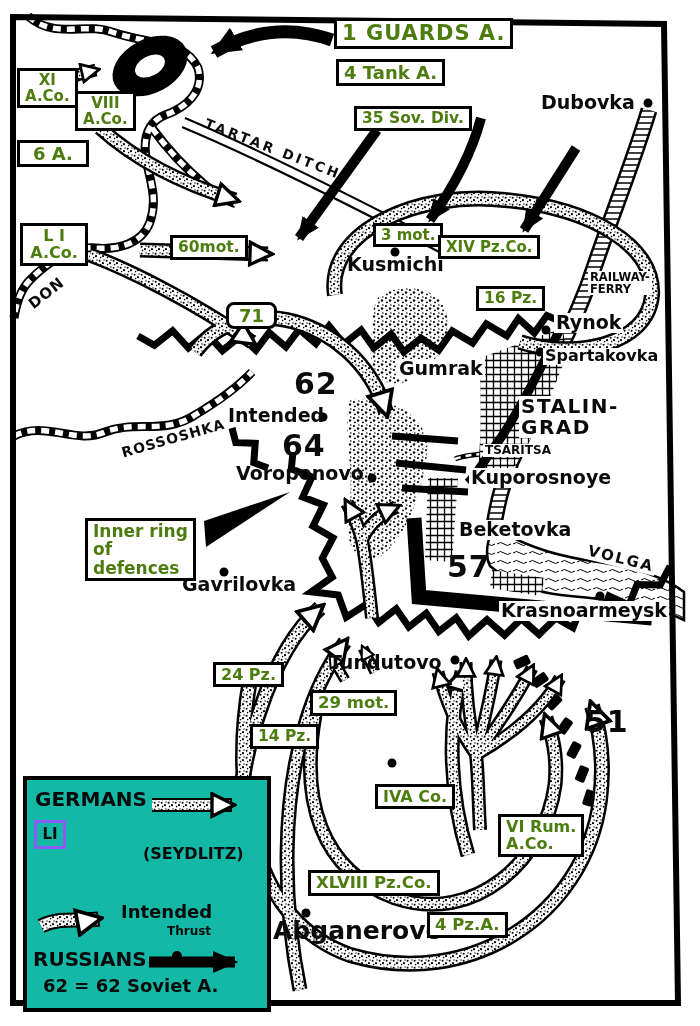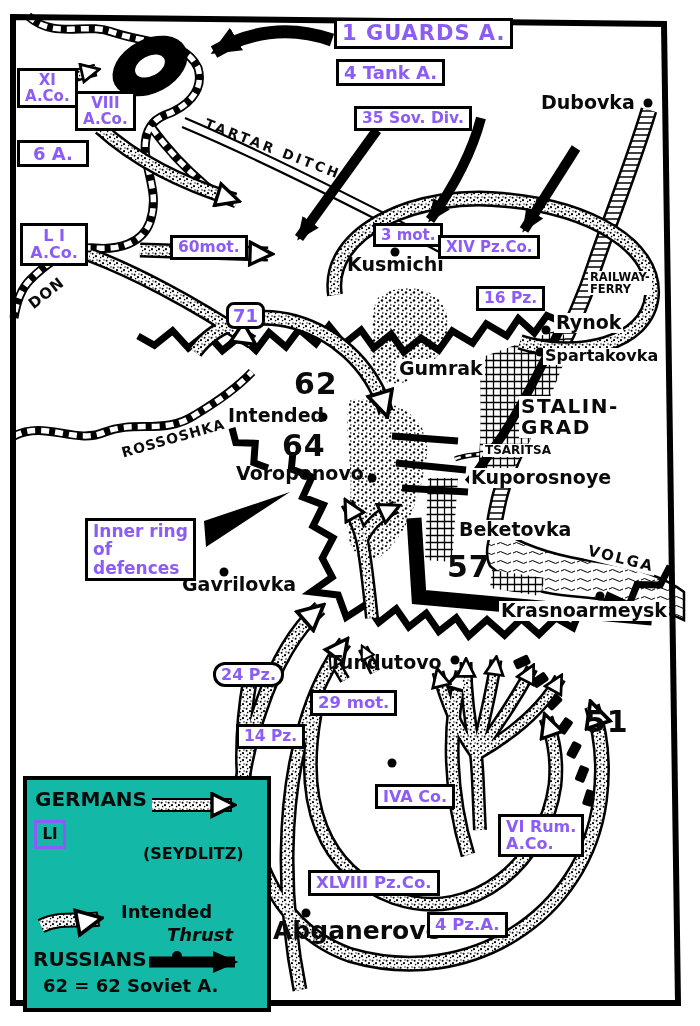--- a/index.html
+++ b/index.html
@@ -4,21 +4,21 @@
 <style>
   html,body{margin:0;padding:0;background:#fff;width:700px;height:1026px;overflow:hidden;}
   #map{position:relative;width:700px;height:1026px;background:#fff;
        font-family:"DejaVu Sans",sans-serif;color:#0a0a0a;}
   svg{position:absolute;left:0;top:0;z-index:1;}
   .lbl{position:absolute;z-index:3;font-weight:bold;white-space:pre-line;line-height:1.05;
        color:#0a0a0a;transform-origin:left top;}
   .wbg{background:#fff;padding:0 2px;}
   .ubox{position:absolute;z-index:4;background:#fff;border:3px solid #000;
         font-weight:bold;text-align:center;white-space:pre-line;line-height:1.08;
-        padding:1px 5px;color:#8b5cf6;}
+        padding:1px 5px;color:#4d7c0f;}
   .num{font-size:30px;letter-spacing:1px;}
   #legend{position:absolute;left:23px;top:776px;width:240px;height:228px;z-index:4;
           background:#14b8a6;border:4px solid #000;}
   #legend .lg{position:absolute;font-weight:bold;color:#0a0a0a;white-space:pre-line;line-height:1.1;}
   #legend svg{position:absolute;left:0;top:0;z-index:1;}
 </style>
 </head>
 <body>
 
 <div id="map">
@@ -206,24 +206,24 @@
 A.Co.</div>
 <div class="ubox" style="left:75px;top:91px;font-size:15px;">VIII
 A.Co.</div>
 <div class="ubox" style="left:17px;top:140px;width:56px;font-size:18px;">6 A.</div>
 <div class="ubox" style="left:20px;top:223px;width:52px;font-size:16px;">L I
 A.Co.</div>
 <div class="ubox" style="left:170px;top:235px;font-size:15.5px;">60mot.</div>
 <div class="ubox" style="left:373px;top:223px;font-size:15px;">3 mot.</div>
 <div class="ubox" style="left:438px;top:235px;font-size:15px;">XIV Pz.Co.</div>
 <div class="ubox" style="left:476px;top:286px;font-size:15.5px;">16 Pz.</div>
-<div class="ubox" style="left:226px;top:302px;font-size:18px;border-radius:8px;padding:1px 4px;">71</div>
-<div class="ubox" style="left:213px;top:662px;font-size:16px;border-radius:12px;">24 Pz.</div>
+<div class="ubox" style="left:226px;top:302px;font-size:18px;border-radius:8px;padding:1px 10px;">71</div>
+<div class="ubox" style="left:213px;top:662px;font-size:16px;">24 Pz.</div>
 <div class="ubox" style="left:310px;top:690px;font-size:16.5px;">29 mot.</div>
-<div class="ubox" style="left:236px;top:724px;font-size:15.5px;">14 Pz.</div>
+<div class="ubox" style="left:250px;top:724px;font-size:15.5px;">14 Pz.</div>
 <div class="ubox" style="left:375px;top:784px;font-size:16px;">IVA Co.</div>
 <div class="ubox" style="left:498px;top:814px;font-size:16px;text-align:left;">VI Rum.
 A.Co.</div>
 <div class="ubox" style="left:308px;top:870px;font-size:16.5px;">XLVIII Pz.Co.</div>
 <div class="ubox" style="left:427px;top:912px;font-size:16.5px;">4 Pz.A.</div>
 <div class="ubox" style="left:85px;top:490px;font-size:17px;text-align:left;margin-top:28px;">Inner ring
 of
 defences</div>
 
 <div class="lbl" style="left:541px;top:93px;font-size:19px;">Dubovka</div>
@@ -261,18 +261,18 @@
     <path d="M125,25 L203,25" fill="none" stroke="url(#stip)" stroke-width="10" marker-end="url(#gh)"></path>
     <path d="M14,146 C34,136 54,142 72,139" fill="none" stroke="#000" stroke-width="15"></path>
     <path d="M14,146 C34,136 54,142 70,139" fill="none" stroke="url(#stip)" stroke-width="11" marker-end="url(#gh)"></path>
     <path d="M122,182 L208,182" fill="none" stroke="#000" stroke-width="11" marker-end="url(#bh)"></path>
     <circle cx="150" cy="176" r="5" fill="#000"></circle>
   </svg>
   <div class="lg" style="left:8px;top:8px;font-size:20px;">GERMANS</div>
   <div class="lg" style="left:7px;top:40px;width:26px;height:23px;border:3px solid #8b5cf6;text-align:center;font-size:15px;line-height:23px;">LI</div>
   <div class="lg" style="left:116px;top:65px;font-size:16px;">(SEYDLITZ)</div>
   <div class="lg" style="left:94px;top:122px;font-size:18px;">Intended</div>
-  <div class="lg" style="left:140px;top:145px;font-size:18px;font-style:italic;">Thrust</div>
+  <div class="lg" style="left:140px;top:145px;font-size:12px;">Thrust</div>
   <div class="lg" style="left:6px;top:168px;font-size:20px;">RUSSIANS</div>
   <div class="lg" style="left:16px;top:196px;font-size:18px;">62 = 62 Soviet A.</div>
 </div>
 
 </div>
 
 </body></html>

